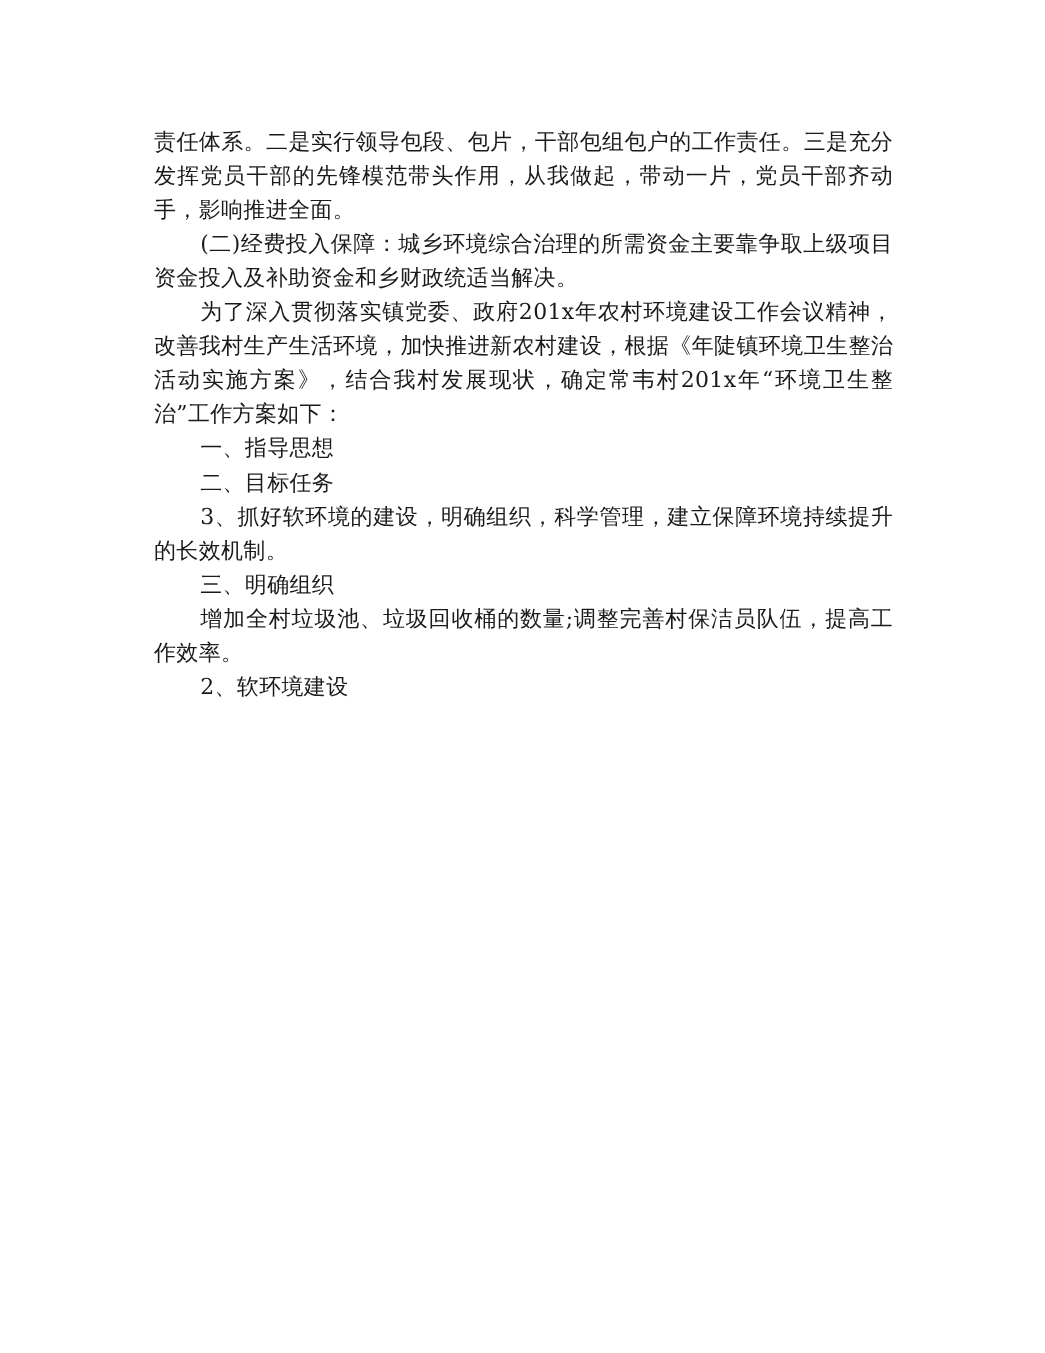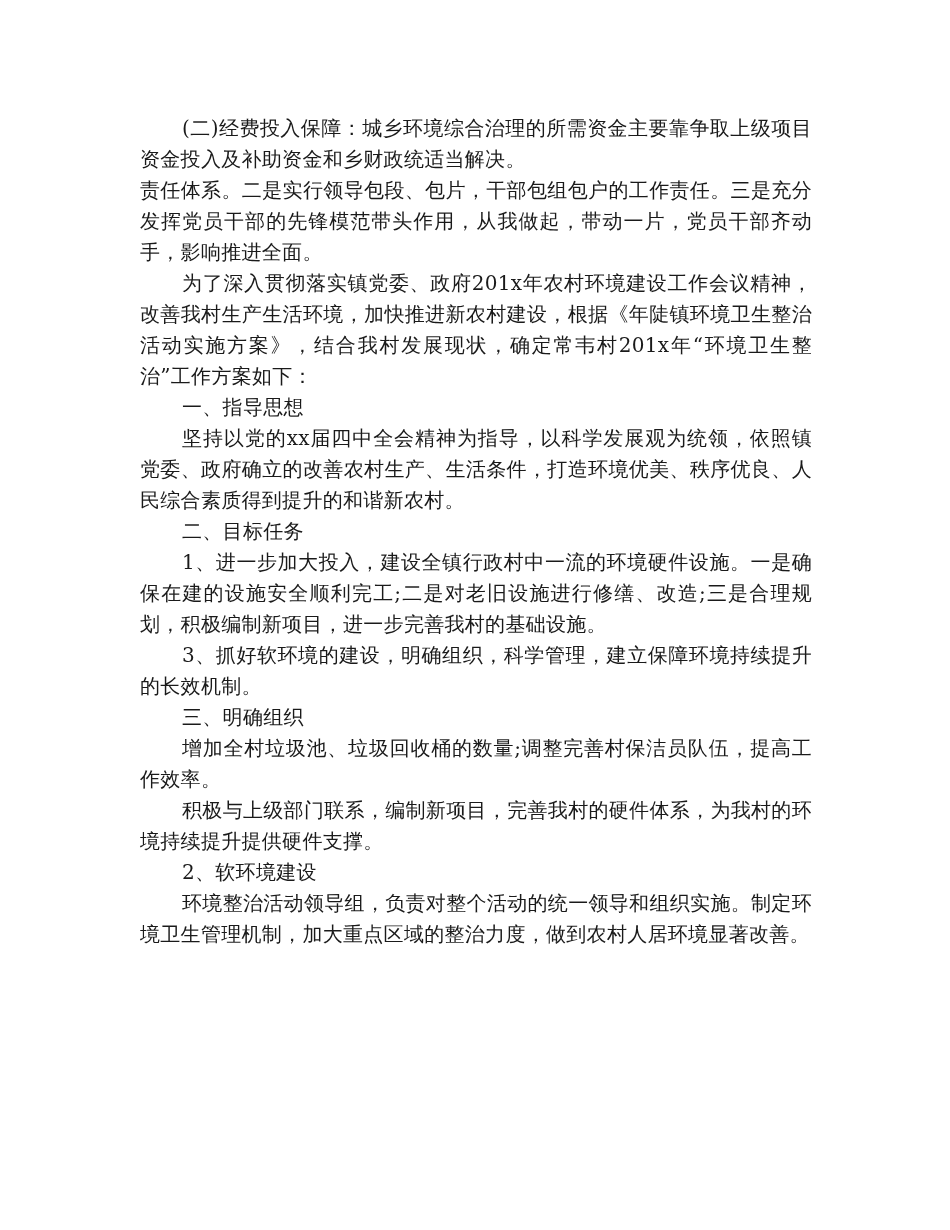--- a/index.html
+++ b/index.html
@@ -33,26 +33,22 @@
     text-indent: 42px;
   }
   .heading-bracket {
     text-indent: 32px;
   }
 </style>
 </head>
 <body>
 
 <div class="page">
+  <p class="p">责任体系。二是实行领导包段、包片，干部包组包户的工作责任。三是充分发挥党员干部的先锋模范带头作用，从我做起，带动一片，党员干部齐动手，影响推进全面。</p>
   <p class="p indent">(二)经费投入保障：城乡环境综合治理的所需资金主要靠争取上级项目资金投入及补助资金和乡财政统适当解决。</p>
-  <p class="p">责任体系。二是实行领导包段、包片，干部包组包户的工作责任。三是充分发挥党员干部的先锋模范带头作用，从我做起，带动一片，党员干部齐动手，影响推进全面。</p>
   <p class="p indent">为了深入贯彻落实镇党委、政府201x年农村环境建设工作会议精神，改善我村生产生活环境，加快推进新农村建设，根据《年陡镇环境卫生整治活动实施方案》，结合我村发展现状，确定常韦村201x年“环境卫生整治”工作方案如下：</p>
   <p class="p indent">一、指导思想</p>
-  <p class="p indent">坚持以党的xx届四中全会精神为指导，以科学发展观为统领，依照镇党委、政府确立的改善农村生产、生活条件，打造环境优美、秩序优良、人民综合素质得到提升的和谐新农村。</p>
   <p class="p indent">二、目标任务</p>
-  <p class="p indent">1、进一步加大投入，建设全镇行政村中一流的环境硬件设施。一是确保在建的设施安全顺利完工;二是对老旧设施进行修缮、改造;三是合理规划，积极编制新项目，进一步完善我村的基础设施。</p>
   <p class="p indent">3、抓好软环境的建设，明确组织，科学管理，建立保障环境持续提升的长效机制。</p>
   <p class="p indent">三、明确组织</p>
   <p class="p indent">增加全村垃圾池、垃圾回收桶的数量;调整完善村保洁员队伍，提高工作效率。</p>
-  <p class="p indent">积极与上级部门联系，编制新项目，完善我村的硬件体系，为我村的环境持续提升提供硬件支撑。</p>
   <p class="p indent">2、软环境建设</p>
-  <p class="p indent">环境整治活动领导组，负责对整个活动的统一领导和组织实施。制定环境卫生管理机制，加大重点区域的整治力度，做到农村人居环境显著改善。</p>
 </div>
 
 </body></html>

